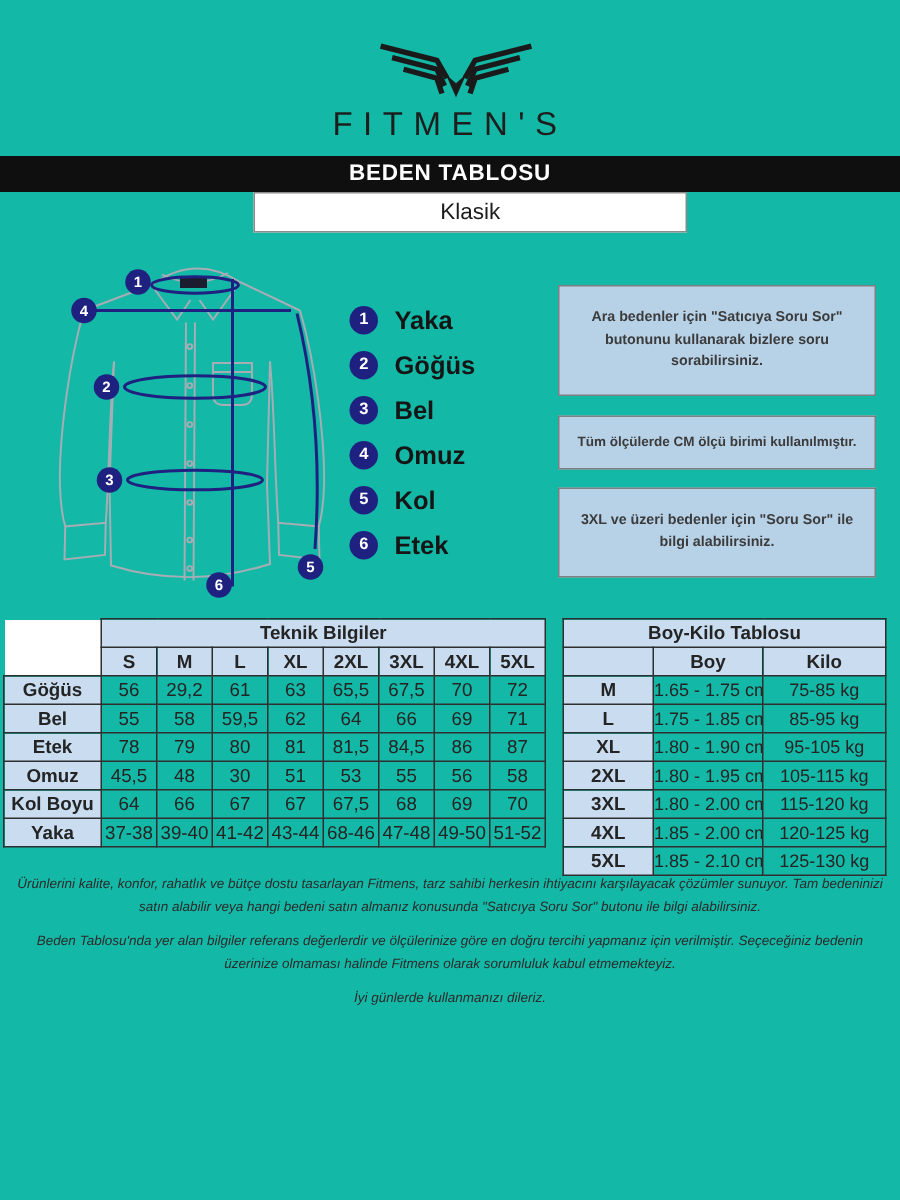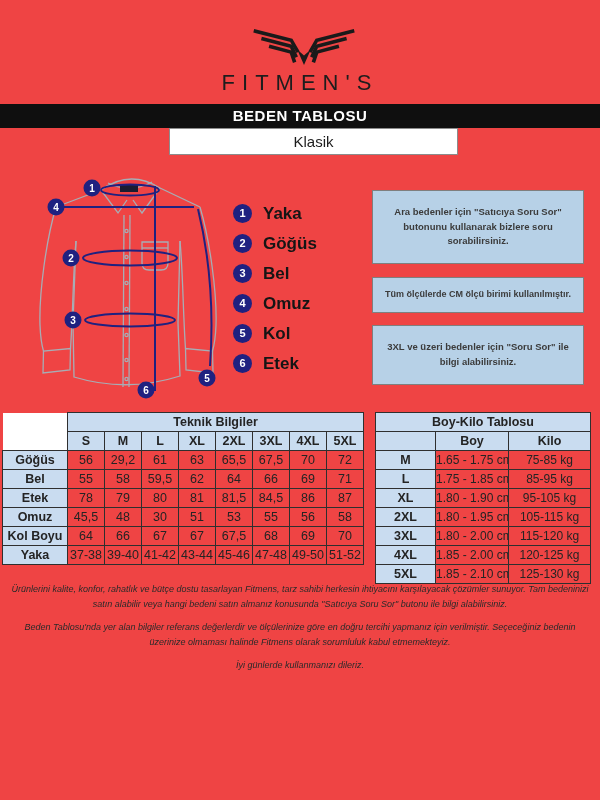--- a/index.html
+++ b/index.html
@@ -1,16 +1,16 @@
 <!DOCTYPE html>
 <html><head>
 <meta charset="utf-8">
 <style>
   html,body{margin:0;padding:0;background:#fff;}
-  .page{position:relative;width:600px;height:800px;background:#ef4444;overflow:hidden;
+  .page{position:relative;width:600px;height:800px;background:#14b8a6;overflow:hidden;
         font-family:"Liberation Sans",sans-serif;color:#1a1a1a;}
 
   
   .emblem{position:absolute;left:248px;top:24px;width:112px;height:46px;}
   .brand{position:absolute;left:0;top:70px;width:600px;text-align:center;
          font-size:22px;letter-spacing:7px;color:#1d1d1d;font-weight:400;}
 
   
   .banner{position:absolute;left:0;top:104px;width:600px;height:24px;background:#0f0f0f;
           color:#fff;font-weight:bold;font-size:15px;text-align:center;line-height:24px;letter-spacing:.5px;}
@@ -252,21 +252,21 @@
       <td>68</td>
       <td>69</td>
       <td>70</td>
     </tr>
     <tr>
       <th class="rowlab">Yaka</th>
       <td>37-38</td>
       <td>39-40</td>
       <td>41-42</td>
       <td>43-44</td>
-      <td>45-46</td>
+      <td>68-46</td>
       <td>47-48</td>
       <td>49-50</td>
       <td>51-52</td>
     </tr>
   </tbody>
     </table>
 
   <table class="bk">
     <colgroup>
         <col style="width:60px">

